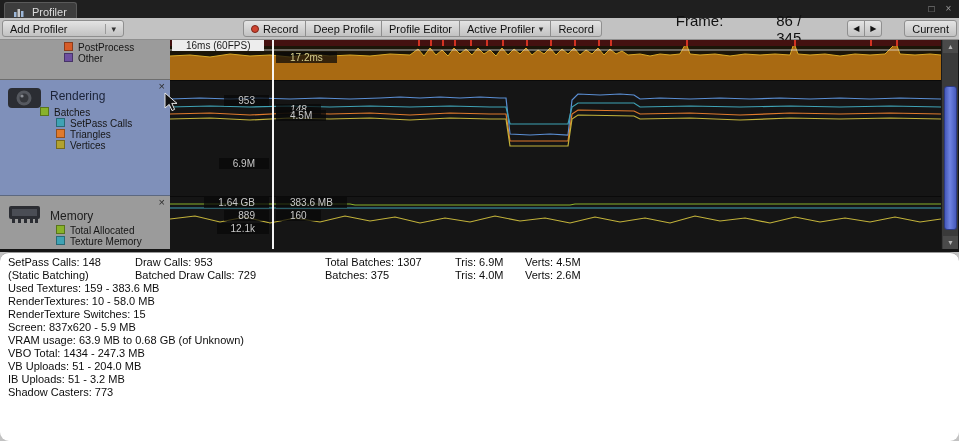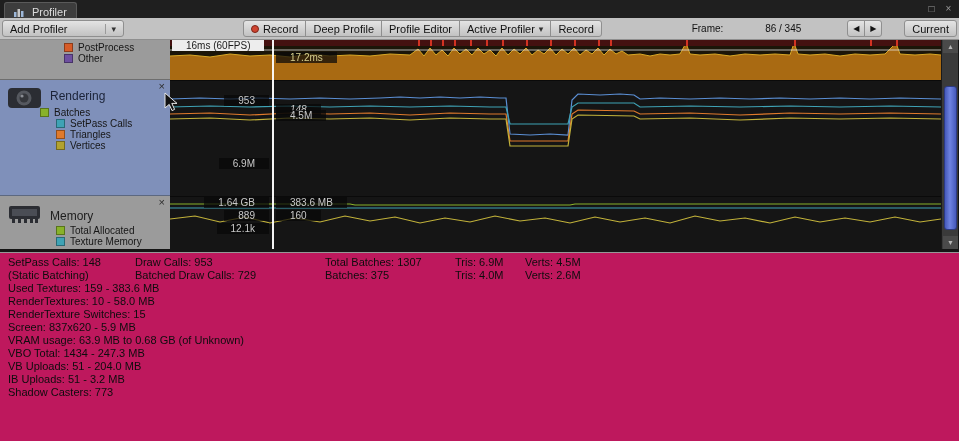--- a/index.html
+++ b/index.html
@@ -21,36 +21,36 @@
             color:#111; font-size:11px; display:flex; align-items:center; gap:4px; white-space:nowrap; }
   .grp .tb-btn { border-radius:0; margin-left:-1px; }
   .grp .tb-btn:first-child { border-radius:3px 0 0 3px; margin-left:0; }
   .grp .tb-btn:last-child { border-radius:0 3px 3px 0; }
   .grp { display:flex;align-items:flex-end; }
   .add-profiler { margin-left:2px; width:122px; justify-content:space-between; border-radius:3px; }
   .add-profiler .chev { border-left:1px solid #9a9a9a; padding-left:5px; margin-left:4px; color:#333; }
   .sp-1 { width:119px; }
   .record-dot { width:8px; height:8px; border-radius:50%; background:#cf4430; display:inline-block; border:1px solid #7a2418; }
   .chev { font-size:9px; color:#333; }
-  .frame-info { margin-left:auto; display:flex; align-items:flex-start; font-size:10px; }
+  .frame-info { margin-left:auto; display:flex; align-items:flex-start; font-size:15px; }
   .frame-label { color:#111; }
   .frame-value { margin-left:26px; width:52px; text-align:right; }
   .arrow-grp { margin-left:46px; }
   .arrow-btn { width:18px; justify-content:center; padding:0; font-size:8px; }
   .current-btn { margin-left:22px; margin-right:2px; border-radius:3px; }
 
   
   .main { position:absolute; left:0; top:40px; width:959px; height:212px; background:#151515; }
 
   .modules { position:absolute; left:0; top:0; width:170px; height:209px; }
   .module { position:absolute; left:0; width:170px; }
   .mod-cpu { top:0; height:40px; background:#9b9b9b; border-bottom:1px solid #6e6e6e; }
   .mod-rendering { top:40px; height:116px; background:#7f90ba; border-bottom:1px solid #5c6880; }
   .mod-memory { top:156px; height:53px; background:#9b9b9b; }
-  .legend-item { position:absolute; display:flex; align-items:center; gap:5px; height:10px; font-size:10px; color:#161616; }
+  .legend-item { position:absolute; display:flex; align-items:flex-start; gap:5px; height:10px; font-size:10px; color:#161616; }
   .swatch { width:9px; height:9px; border:1px solid rgba(0,0,0,.35); flex:none; }
   .mod-title { position:absolute; left:50px; font-size:12px; }
   .mod-rendering .mod-title { top:9px; color:#1b2338; }
   .mod-memory .mod-title { top:13px; color:#1d1d1d; }
   .mod-close { position:absolute; right:5px; top:0px; font-size:11px; color:#2e2e2e; line-height:12px; cursor:default; }
   .mod-icon { position:absolute; left:8px; }
 
   .charts { position:absolute; left:170px; top:0; width:771px; height:209px; }
   .charts svg { position:absolute; left:0; display:block; }
   .chart-label { position:absolute; font-size:10px; line-height:11px; padding:0 14px; background:rgba(8,8,8,.72); color:#c9c9c9; white-space:nowrap; }
@@ -69,22 +69,22 @@
 
   
   .scrollbar { position:absolute; left:941px; top:0; width:17px; height:209px; background:#3a3a3a; border-left:1px solid #1a1a1a; }
   .sb-btn { position:absolute; left:1px; width:15px; height:13px; background:#4a4a4a; color:#b5b5b5; font-size:7px; text-align:center; line-height:13px; }
   .sb-up { top:0; }
   .sb-down { bottom:0; }
   .sb-thumb { position:absolute; left:2px; top:46px; width:13px; height:144px; border-radius:3px;
               background:linear-gradient(90deg,#4559ba,#6e82e0 45%,#4559ba); border:1px solid #2c3a86; }
 
   
-  .stats { position:absolute; left:0; top:252px; width:959px; height:189px; background:#be185d; border-top:1px solid #979797;
-           font-size:11px; color:#0d0d0d; padding-top:3px; }
+  .stats { position:absolute; left:0; top:252px; width:959px; height:189px; background:#ffffff; border-top:1px solid #979797;
+           font-size:11px; color:#0d0d0d; padding-top:3px;border-radius:9px; }
   .srow { position:relative; height:13px; }
   .srow span { position:absolute; white-space:nowrap; }
   .c1 { left:8px; } .c2 { left:135px; } .c3 { left:325px; } .c4 { left:455px; } .c5 { left:525px; }
   .sline { position:relative; height:13px; }
   .sline span { position:absolute; left:8px; white-space:nowrap; }
 
   .cursor { position:absolute; left:164px; top:92px; z-index:50; }
 </style>
 </head>
 <body>

